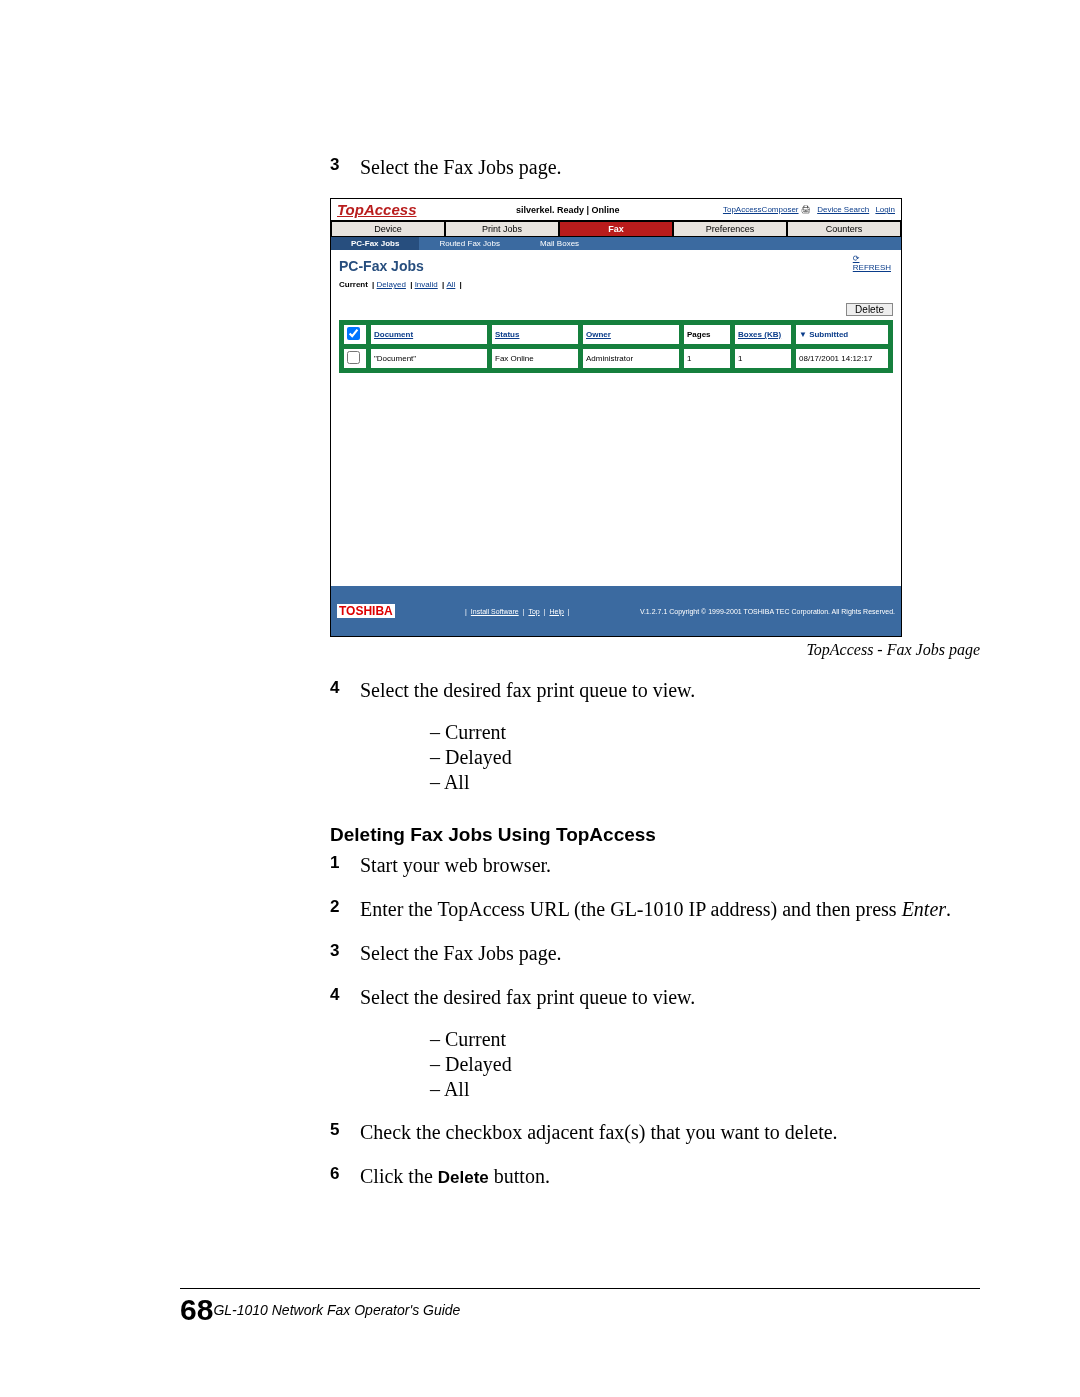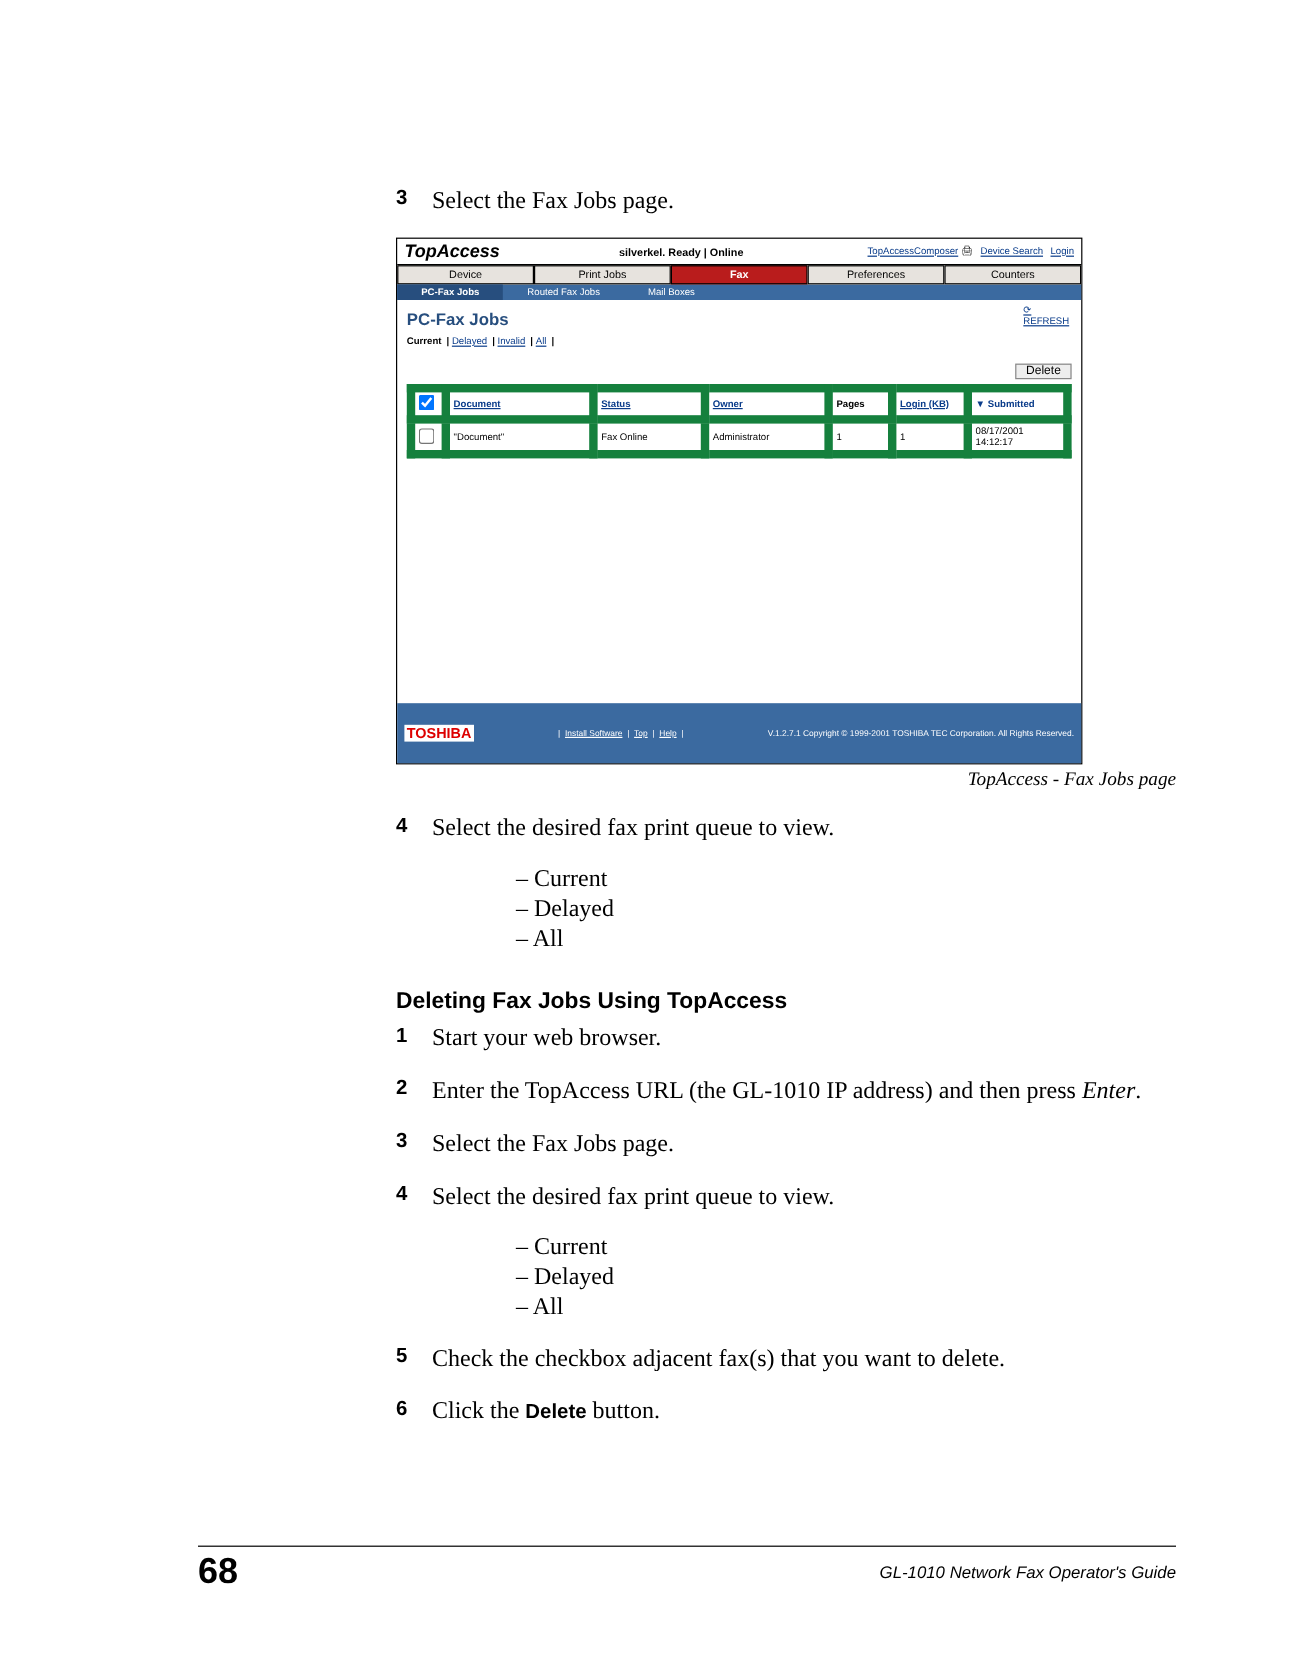--- a/index.html
+++ b/index.html
@@ -20,23 +20,23 @@
   .step { display: flex; margin: 4px 0 18px 150px; font-size: 20px; line-height: 1.3; }
   .step .num { font-weight: bold; font-family: Arial, sans-serif; font-size: 17px; min-width: 30px; }
   .step .txt { flex: 1; }
   .bullet-group { margin-left: 250px; margin-bottom: 18px; font-size: 20px; }
   .bullet-group div { margin: 2px 0; }
   .bullet-group div::before { content: "– "; }
   .caption { font-style: italic; font-size: 16px; margin-left: 150px; margin-top: 4px; margin-bottom: 18px; text-align: right; }
   .section-head { font-family: Arial, sans-serif; font-weight: bold; font-size: 19px; margin-left: 150px; margin-top: 30px; margin-bottom: 6px; }
   .footer {
     position: absolute;
-    bottom: 70px; left: 165px; right: 100px;
+    bottom: 70px; left: 180px; right: 100px;
     border-top: 1px solid #000;
-    display: flex; justify-content: space-between; align-items: center;
+    display: flex; align-items: center;
     padding-top: 4px;
   }
   .footer .pn { font-size: 30px; font-weight: bold; font-family: Arial, sans-serif;}
   .footer .guide { font-size: 14px; font-style: italic; font-weight: normal; font-family: Arial, sans-serif;}
   .italic-word { font-style: italic; }
   .bold-helv { font-family: Arial, sans-serif; font-weight: bold; font-size: 17px; }
 
   
   .screenshot {
     margin-left: 150px;
@@ -44,21 +44,21 @@
     border: 1px solid #000;
     font-family: Arial, sans-serif;
     font-size: 9px;
     background: #fff;
   }
   .ss-head {
     display: flex; align-items: center; justify-content: space-between;
     padding: 2px 6px;
     border-bottom: 1px solid #000;
   }
-  .brand { font-weight: bold; font-style: italic; font-size: 15px; color: #000000; }
+  .brand { font-weight: bold; font-style: italic; font-size: 15px; color: #b91c1c; text-decoration: underline; }
   .status { font-weight: bold; font-size: 9px; }
   .toplinks { font-size: 8px; }
   .toplinks a { color: #0a3c8a; text-decoration: underline; cursor: pointer; margin-left: 4px; }
   .tabs { display: flex; }
   .tabs .tab {
     flex: 1; text-align: center; font-size: 9px;
     border: 1px solid #000; background: #e7e3de; padding: 2px 0;
   }
   .tabs .tab.active { background: #b91c1c; color: #fff; font-weight: bold;}
   .subtabs { display: flex; background: #3b6aa0; color: #fff; font-size: 8px; }
@@ -66,21 +66,21 @@
   .subtabs .stab.active { background: #274e7e; font-weight: bold; }
   .panel { padding: 8px; min-height: 320px; position: relative; }
   .panel-title { color: #274e7e; font-weight: bold; font-size: 14px; }
   .refresh { position: absolute; right: 10px; top: 4px; font-size: 8px; color: #0a3c8a; text-decoration: underline; }
   .filters { margin-top: 6px; font-size: 8px; font-weight: bold; }
   .filters span { margin-right: 2px; }
   .filters .lnk { color: #0a3c8a; text-decoration: underline; font-weight: normal; }
   .del-row { text-align: right; margin: 14px 0 4px; }
   .del-btn { font-size: 10px; padding: 0 8px; border: 1px solid #888; background: #eee; }
   .grid { width: 100%; border-collapse: collapse; font-size: 8px; }
-  .grid th, .grid td { border: 7px solid #15803d; padding: 2px 3px; text-align: left; vertical-align: middle;}
+  .grid th, .grid td { border: 5px solid #15803d; padding: 2px 3px; text-align: left; vertical-align: middle;}
   .grid .hlink { color: #0a3c8a; text-decoration: underline; }
   .grid .suba { color: #0a3c8a; }
   .grid input[type=checkbox]{ margin:0;}
   .ss-foot {
     display: flex; justify-content: space-between; align-items: center;
     background: #3b6aa0; color: #fff; font-size: 7px; padding: 18px 6px;
   }
   .ss-foot .tbrand { color: #d00; font-weight: bold; font-size: 12px; background:#fff; padding:0 2px;}
   .ss-foot .flinks span { margin: 0 2px; text-decoration: underline;}
 </style>
@@ -133,21 +133,21 @@
         <button class="del-btn">Delete</button>
       </div>
       <table class="grid">
         <tbody>
             <tr>
           <th style="width:16px;"><input type="checkbox" checked="" style=""></th>
           <th class="hlink" style="width:110px;">Document</th>
           <th class="hlink" style="width:80px;">Status</th>
           <th class="hlink" style="width:90px;">Owner</th>
           <th style="width:40px;">Pages</th>
-          <th class="hlink" style="width:50px;">Login (KB)</th>
+          <th class="hlink" style="width:50px;">Boxes (KB)</th>
           <th class="suba">▼ <span>Submitted</span></th>
         </tr>
         <tr>
           <td><input type="checkbox" style=""></td>
           <td>"Document"</td>
           <td>Fax Online</td>
           <td>Administrator</td>
           <td>1</td>
           <td>1</td>
           <td>08/17/2001 14:12:17</td>

